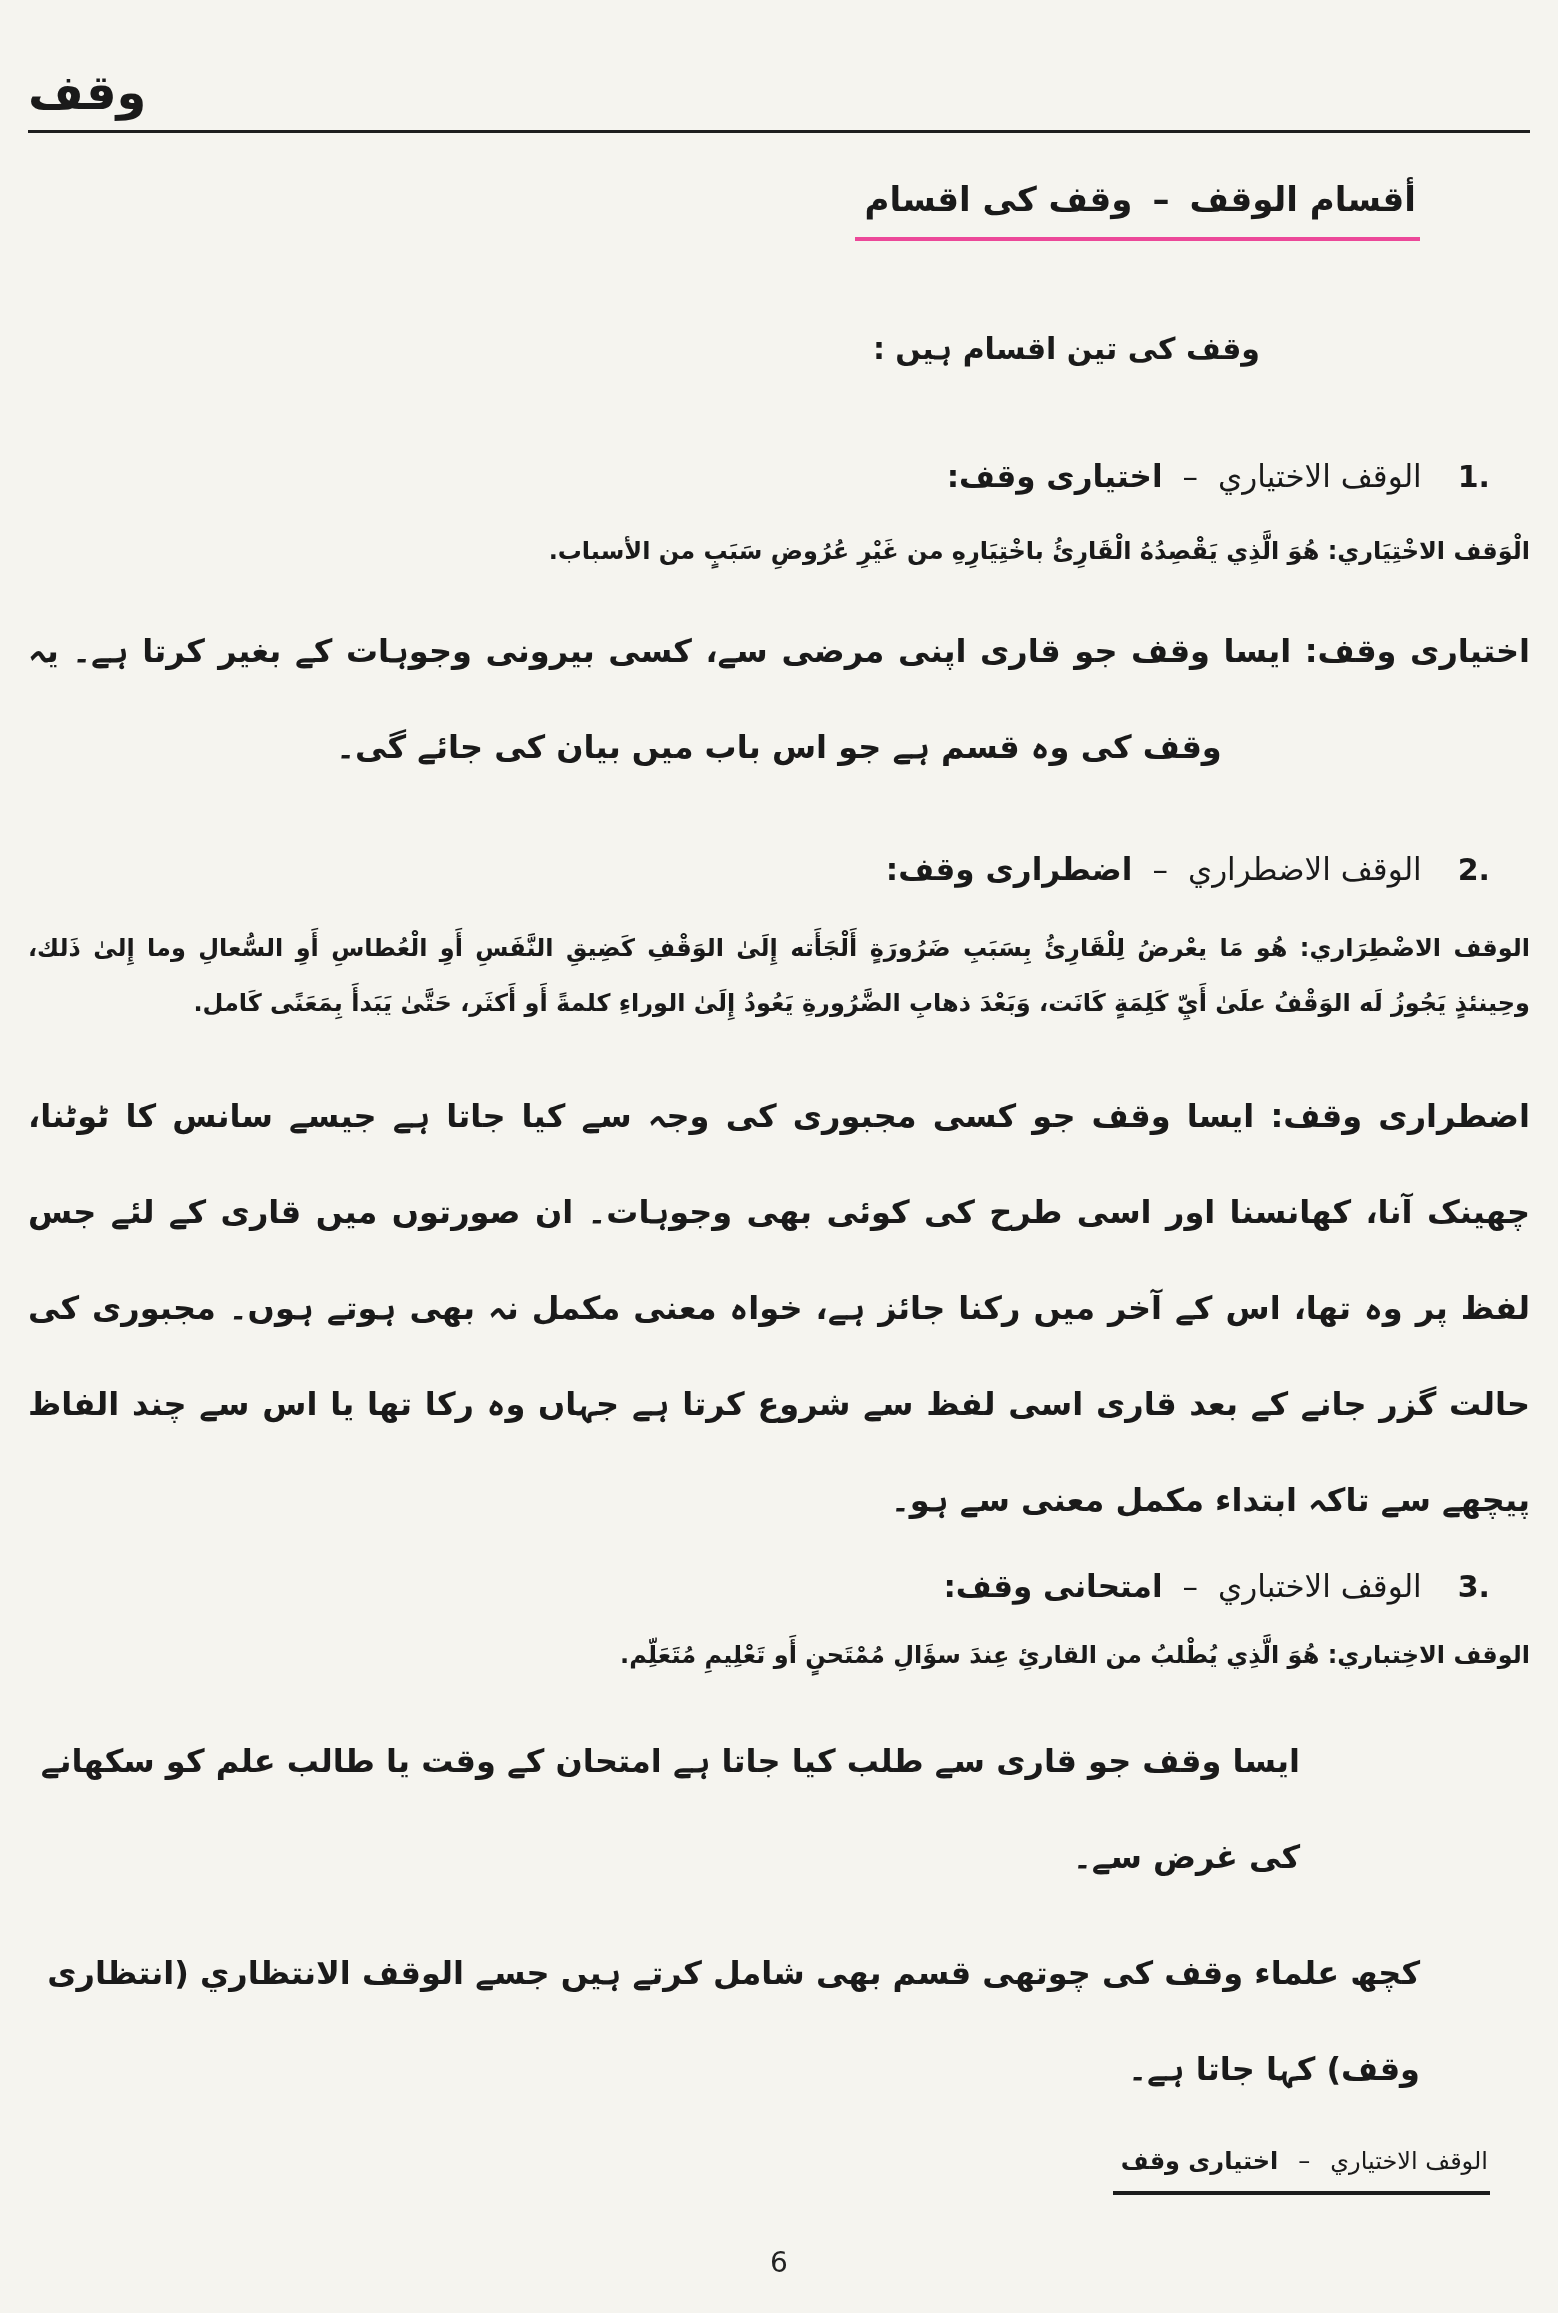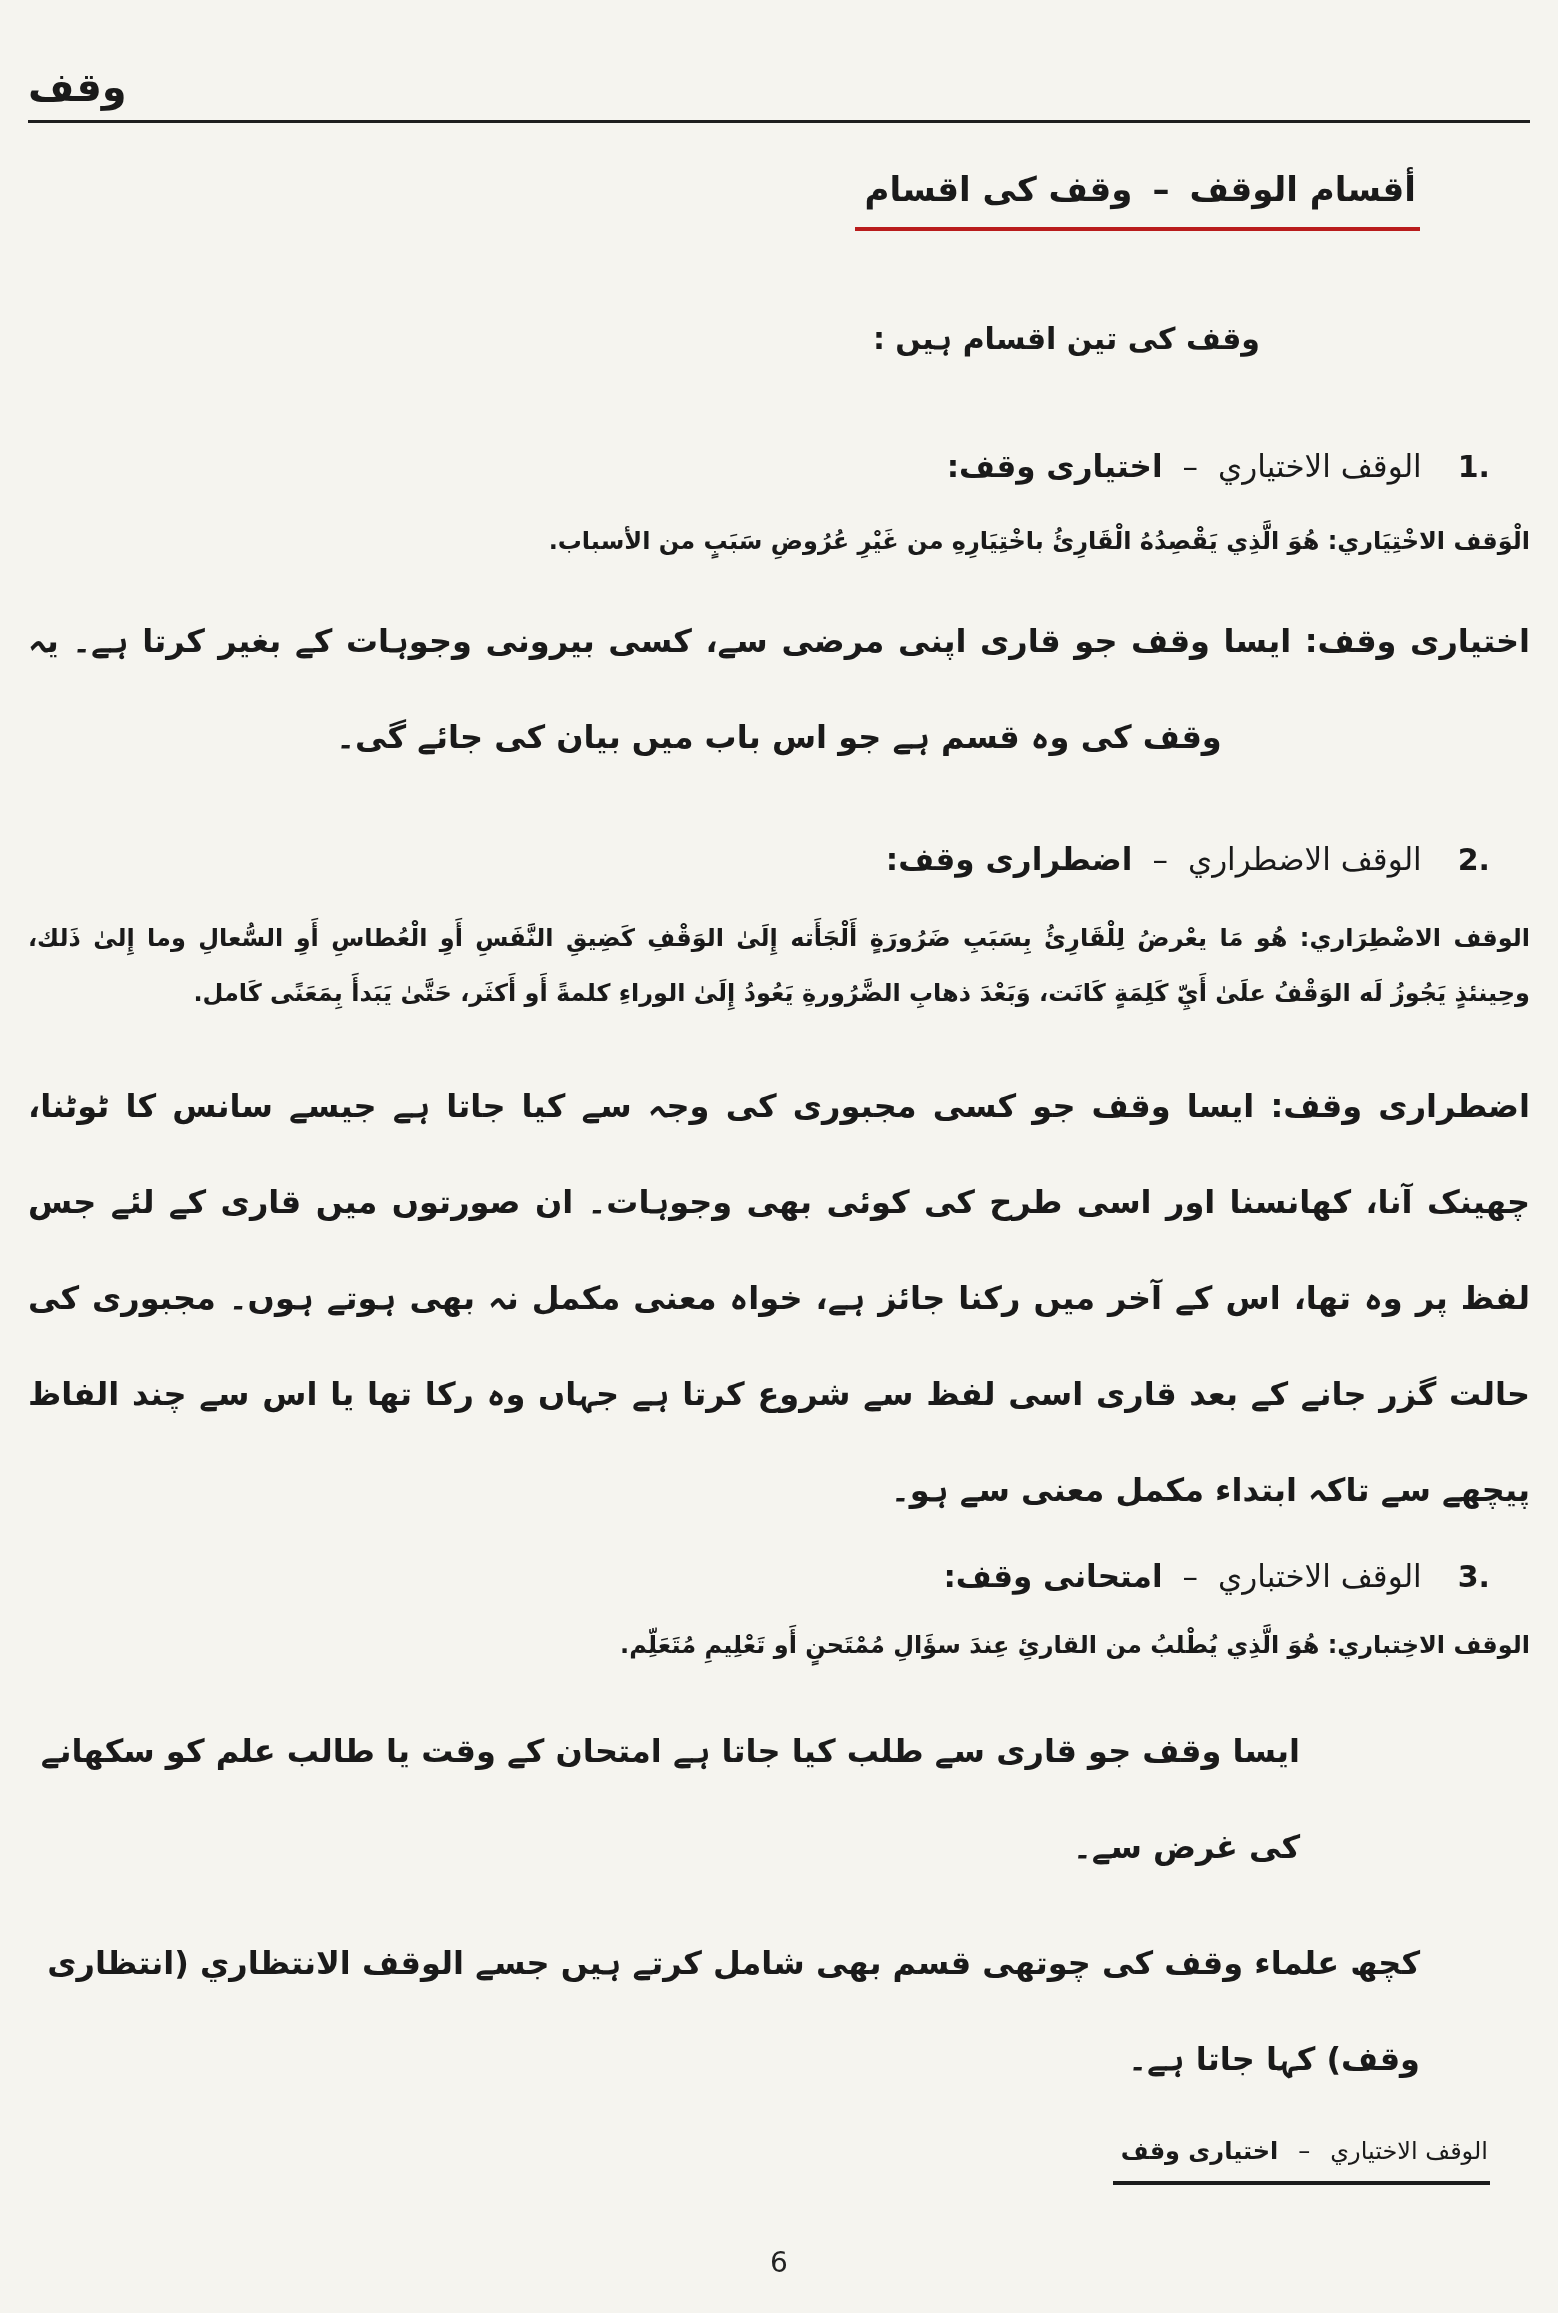--- a/index.html
+++ b/index.html
@@ -4,28 +4,28 @@
 <style>
   html,body{margin:0;padding:0;}
   body{
     width:1558px;height:2313px;overflow:hidden;position:relative;
     background:#f5f4ef;color:#1a1a1a;
     font-family:"DejaVu Sans","Liberation Serif",sans-serif;
   }
   .page{position:absolute;inset:0;padding:60px 28px 0 28px;box-sizing:border-box;}
 
   .header-word{
-    display:inline-block;font-size:40px;font-weight:bold;direction:rtl;
+    display:inline-block;font-size:48px;font-weight:bold;direction:rtl;
     margin:4px 0 0 0;
   }
   .rule{border:0;border-top:3px solid #1f1f1f;margin:10px 0 0 0;}
 
   .title-wrap{direction:rtl;text-align:right;margin:46px 110px 0 0;}
   .title-underline{
-    display:inline-block;border-bottom:4px solid #b91c1c;
+    display:inline-block;border-bottom:4px solid #ec4899;
     padding:0 4px 18px 10px;font-size:34px;font-weight:bold;
   }
   .dash{margin:0 20px;}
 
   .intro{
     direction:rtl;text-align:right;margin:90px 270px 0 0;
     font-size:30px;font-weight:bold;
   }
 
   .sec-heading{

